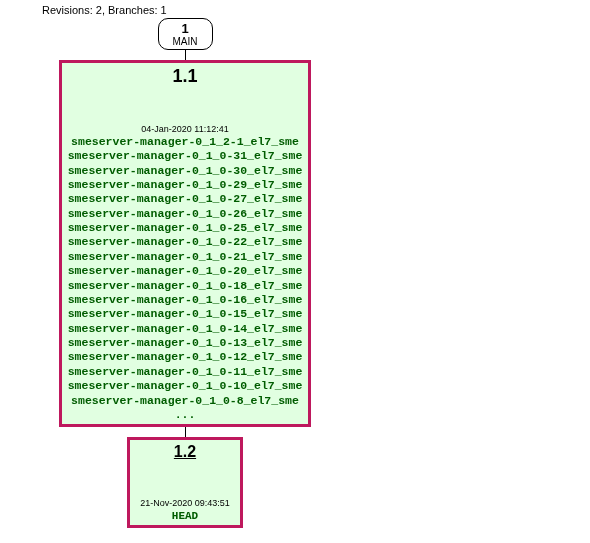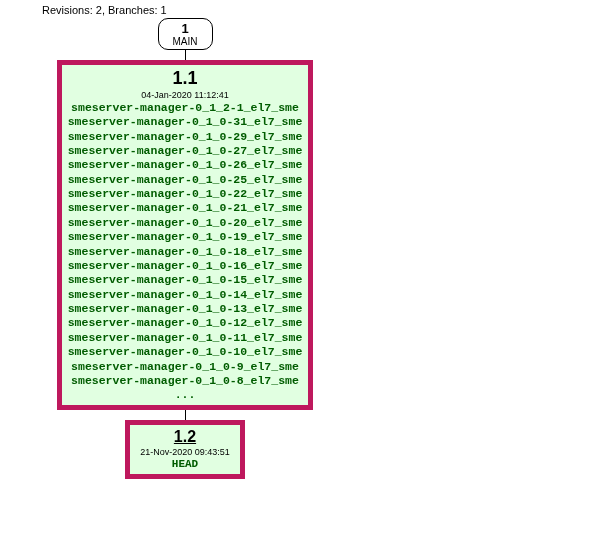--- a/index.html
+++ b/index.html
@@ -49,21 +49,21 @@
   .branchbox .name {
     font-size: 10px;
     font-weight: normal;
   }
   .connector {
     width: 1px;
     height: 10px;
     background: #000;
   }
   .revbox {
-    border: 5px solid #be185d;
+    border: 3px solid #be185d;
     background: #e1ffe1;
     text-align: center;
     padding: 2px 6px 2px 6px;
     line-height: 1.25;
   }
   .revbox.small {
     background: #e1ffe1;
     padding: 2px 10px;
   }
   .revnum {
@@ -73,20 +73,21 @@
     color: #000;
   }
   .revnum.small {
     font-size: 16px;
     text-decoration: underline;
   }
   .date {
     font-family: Arial, sans-serif;
     font-size: 9px;
     color: #000;
+    margin-top: 36px;
   }
   .taglist {
     font-family: "Courier New", Courier, monospace;
     font-size: 11.5px;
     color: #005c00;
     font-weight: bold;
     white-space: nowrap;
   }
   .taglist div {
     line-height: 1.25;
@@ -120,37 +121,36 @@
     </div>
 
     <div class="connector"></div>
 
     <div class="revbox">
       <div class="revnum">1.1</div>
       <div class="date">04-Jan-2020 11:12:41</div>
       <div class="taglist" id="taglist">
           <div>smeserver-manager-0_1_2-1_el7_sme</div>
           <div>smeserver-manager-0_1_0-31_el7_sme</div>
+          <div>smeserver-manager-0_1_0-30_el7_sme</div>
           <div>smeserver-manager-0_1_0-29_el7_sme</div>
           <div>smeserver-manager-0_1_0-27_el7_sme</div>
           <div>smeserver-manager-0_1_0-26_el7_sme</div>
           <div>smeserver-manager-0_1_0-25_el7_sme</div>
           <div>smeserver-manager-0_1_0-22_el7_sme</div>
           <div>smeserver-manager-0_1_0-21_el7_sme</div>
           <div>smeserver-manager-0_1_0-20_el7_sme</div>
-          <div>smeserver-manager-0_1_0-19_el7_sme</div>
           <div>smeserver-manager-0_1_0-18_el7_sme</div>
           <div>smeserver-manager-0_1_0-16_el7_sme</div>
           <div>smeserver-manager-0_1_0-15_el7_sme</div>
           <div>smeserver-manager-0_1_0-14_el7_sme</div>
           <div>smeserver-manager-0_1_0-13_el7_sme</div>
           <div>smeserver-manager-0_1_0-12_el7_sme</div>
           <div>smeserver-manager-0_1_0-11_el7_sme</div>
           <div>smeserver-manager-0_1_0-10_el7_sme</div>
-          <div>smeserver-manager-0_1_0-9_el7_sme</div>
           <div>smeserver-manager-0_1_0-8_el7_sme</div>
         </div>
       <div class="ellipsis">...</div>
     </div>
 
     <div class="connector"></div>
 
     <div class="revbox small">
       <div class="revnum small">1.2</div>
       <div class="date">21-Nov-2020 09:43:51</div>

